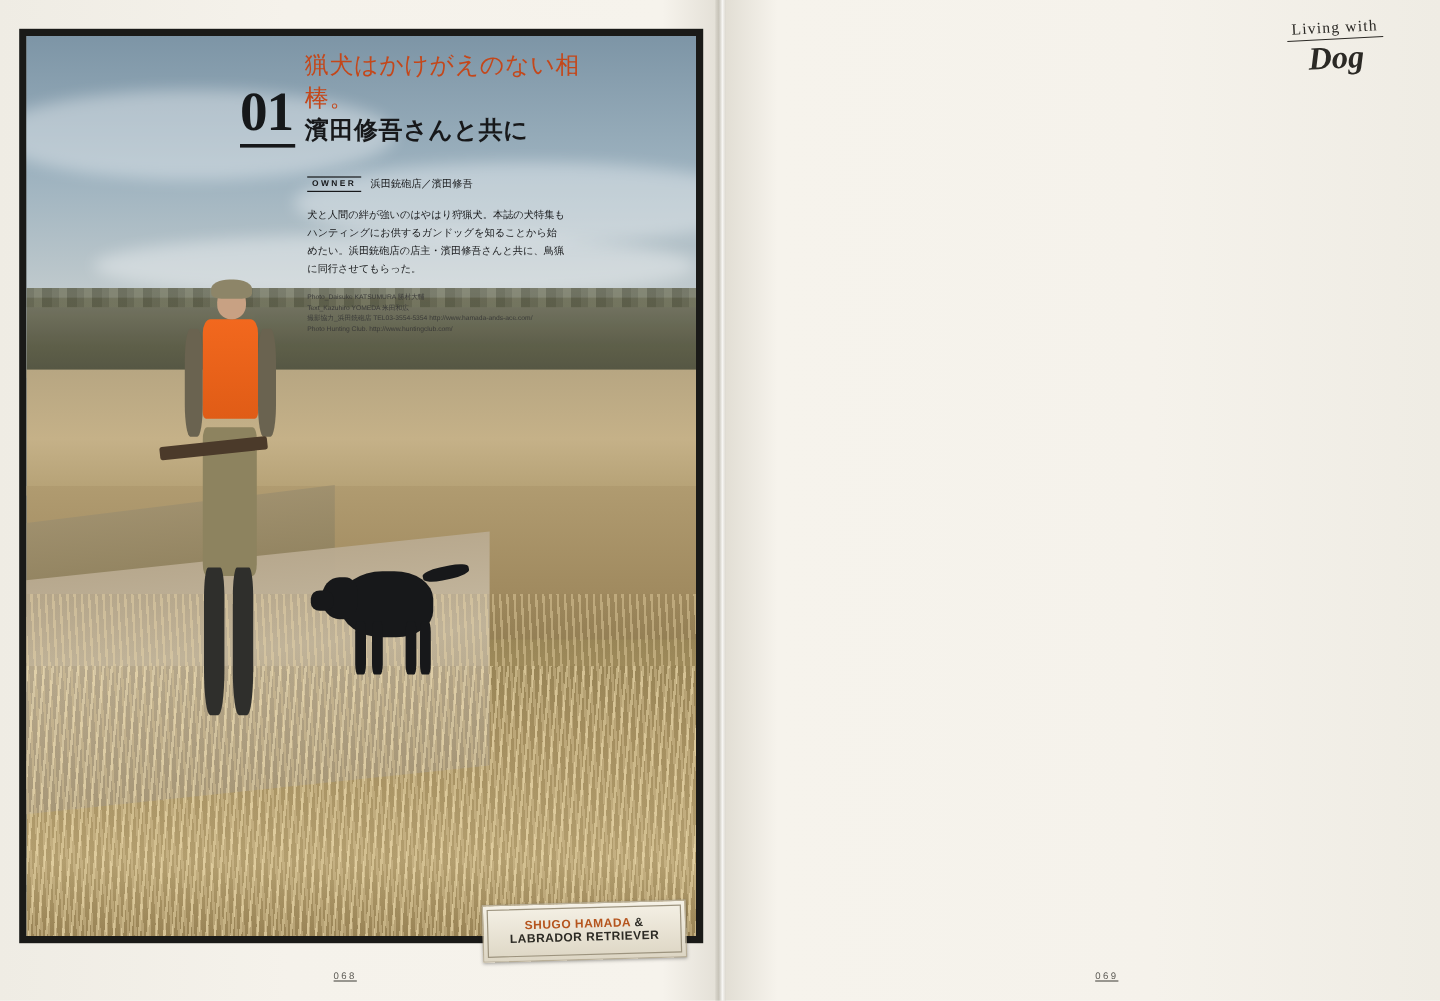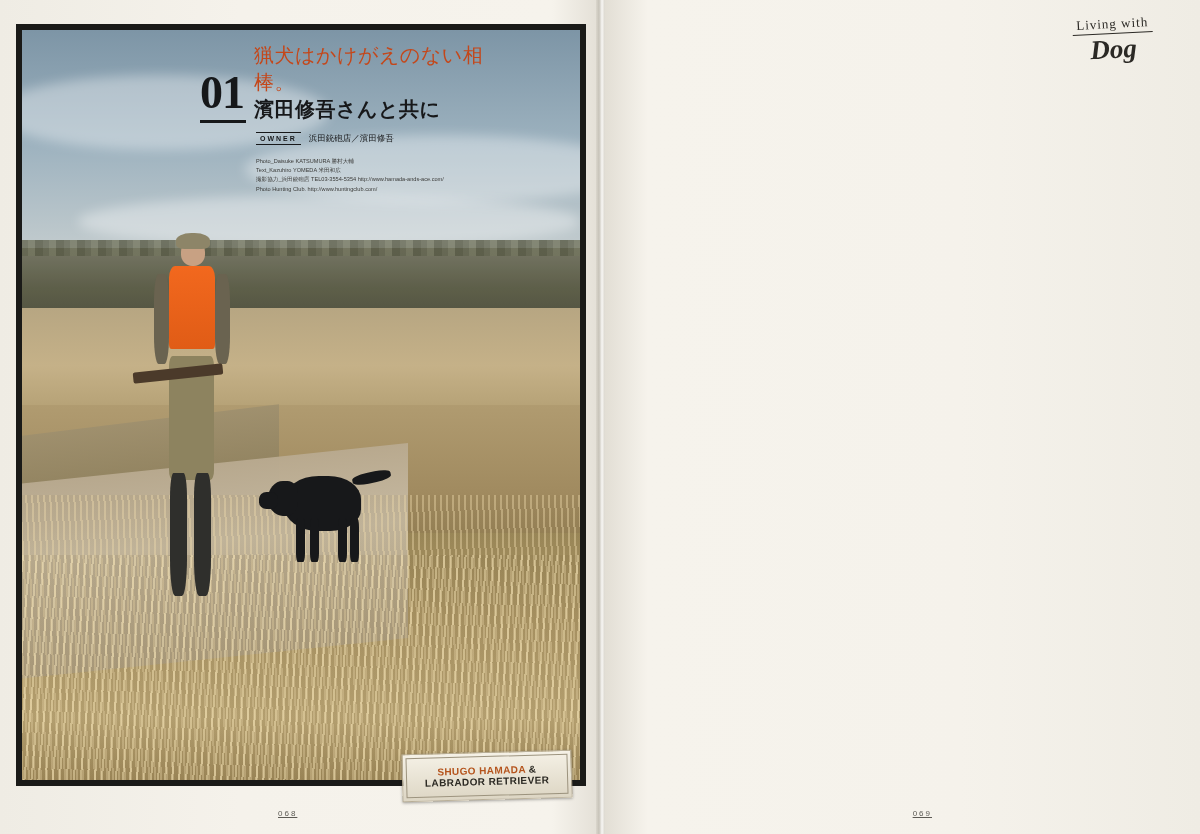--- a/index.html
+++ b/index.html
@@ -260,21 +260,21 @@
     line-height: 1.35;
   }
   .headline-text .l2 {
     font-size: 20px;
     font-weight: bold;
     color: #17181a;
     letter-spacing: .5px;
     line-height: 1.35;
   }
   .owner-row {
-    margin-top: 9px;
+    margin-top: 24px;
     display: flex;
     align-items: center;
     gap: 8px;
   }
   .owner-tag {
     font-size: 7px;
     letter-spacing: 2px;
     color: #17181a;
     border-top: 1px solid #17181a;
     border-bottom: 1px solid #17181a;
@@ -434,20 +434,21 @@
           <div class="l1">猟犬はかけがえのない相棒。</div>
           <div class="l2">濱田修吾さんと共に</div>
         </div>
       </div>
 
       <div class="owner-row" style="margin-left:56px;">
         <span class="owner-tag">OWNER</span>
         <span class="owner-name">浜田銃砲店／濱田修吾</span>
       </div>
 
+      <div class="lead-copy" style="margin-left:56px;">犬と人間の絆が強いのはやはり狩猟犬。本誌の犬特集もハンティングにお供するガンドッグを知ることから始めたい。浜田銃砲店の店主・濱田修吾さんと共に、鳥猟に同行させてもらった。</div>
       <div class="credits" style="margin-left:56px;white-space:pre-line;">Photo_Daisuke KATSUMURA  勝村大輔
 Text_Kazuhiro YOMEDA 米田和広
 撮影協力_浜田銃砲店 TEL03-3554-5354  http://www.hamada-ands-ace.com/
 Photo Hunting Club. http://www.huntingclub.com/</div>
     </div>
 
     <div class="badge">
       <div class="badge-inner">
         <div class="badge-l1">
           <em>SHUGO HAMADA</em>

